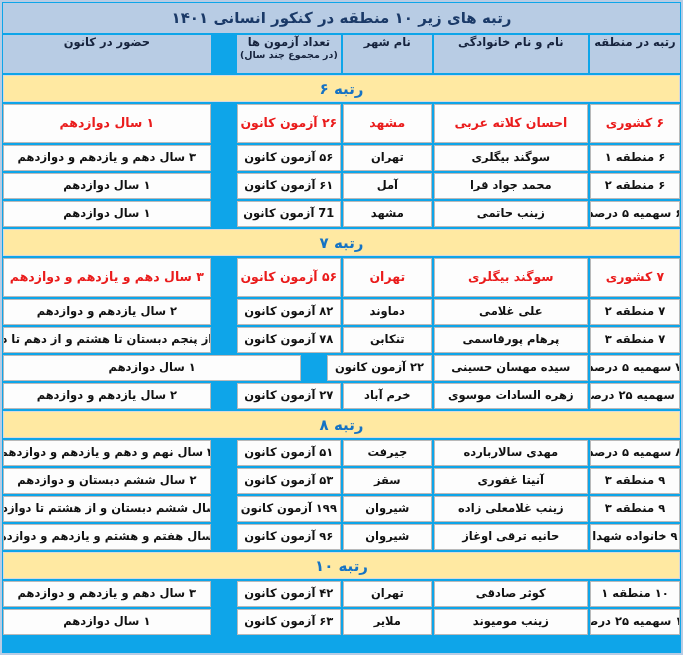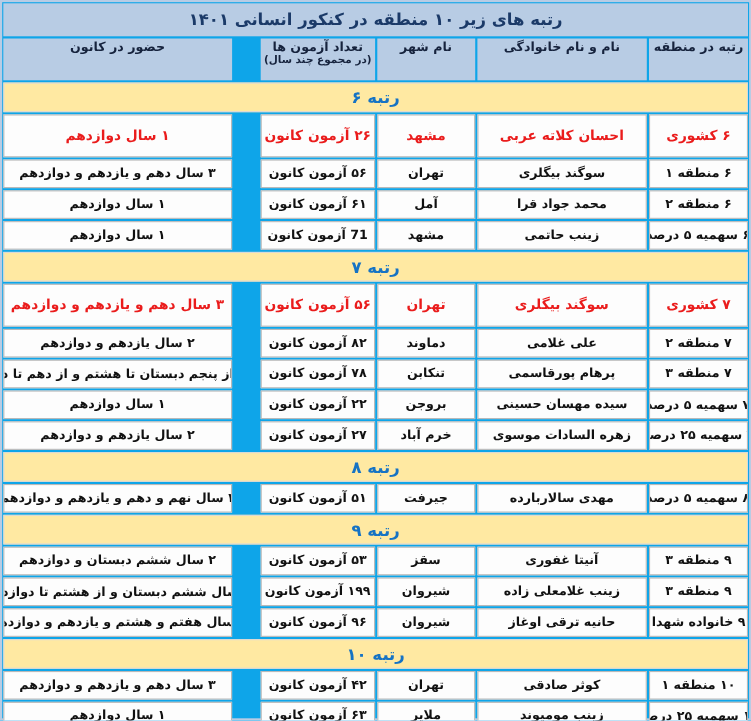--- a/index.html
+++ b/index.html
@@ -159,40 +159,38 @@
       <div class="row body-row">
         <div class="cell c-rank">۷ منطقه ۳</div>
         <div class="cell c-name">پرهام پورقاسمی</div>
         <div class="cell c-city">تنکابن</div>
         <div class="cell c-tests">۷۸ آزمون کانون</div>
         <div class="cell c-presence">۷ سال از پنجم دبستان تا هشتم و از دهم تا دوازدهم</div>
       </div>
       <div class="row body-row">
         <div class="cell c-rank">۷ سهمیه ۵ درصد</div>
         <div class="cell c-name">سیده مهسان حسینی</div>
-        <div class="cell c-city">بروجن</div>
         <div class="cell c-tests">۲۲ آزمون کانون</div>
         <div class="cell c-presence">۱ سال دوازدهم</div>
       </div>
       <div class="row body-row">
         <div class="cell c-rank">۷ سهمیه ۲۵ درصد</div>
         <div class="cell c-name">زهره السادات موسوی</div>
         <div class="cell c-city">خرم آباد</div>
         <div class="cell c-tests">۲۷ آزمون کانون</div>
         <div class="cell c-presence">۲ سال یازدهم و دوازدهم</div>
       </div>
       <div class="row band">رتبه ۸</div>
       <div class="row body-row">
         <div class="cell c-rank">۸ سهمیه ۵ درصد</div>
         <div class="cell c-name">مهدی سالاربارده</div>
         <div class="cell c-city">جیرفت</div>
         <div class="cell c-tests">۵۱ آزمون کانون</div>
         <div class="cell c-presence">۴ سال نهم و دهم و یازدهم و دوازدهم</div>
       </div>
-      <div class="row band">رتبه ۹</div>
       <div class="row body-row">
         <div class="cell c-rank">۹ منطقه ۳</div>
         <div class="cell c-name">آنیتا غفوری</div>
         <div class="cell c-city">سقز</div>
         <div class="cell c-tests">۵۳ آزمون کانون</div>
         <div class="cell c-presence">۲ سال ششم دبستان و دوازدهم</div>
       </div>
       <div class="row body-row">
         <div class="cell c-rank">۹ منطقه ۳</div>
         <div class="cell c-name">زینب غلامعلی زاده</div>

